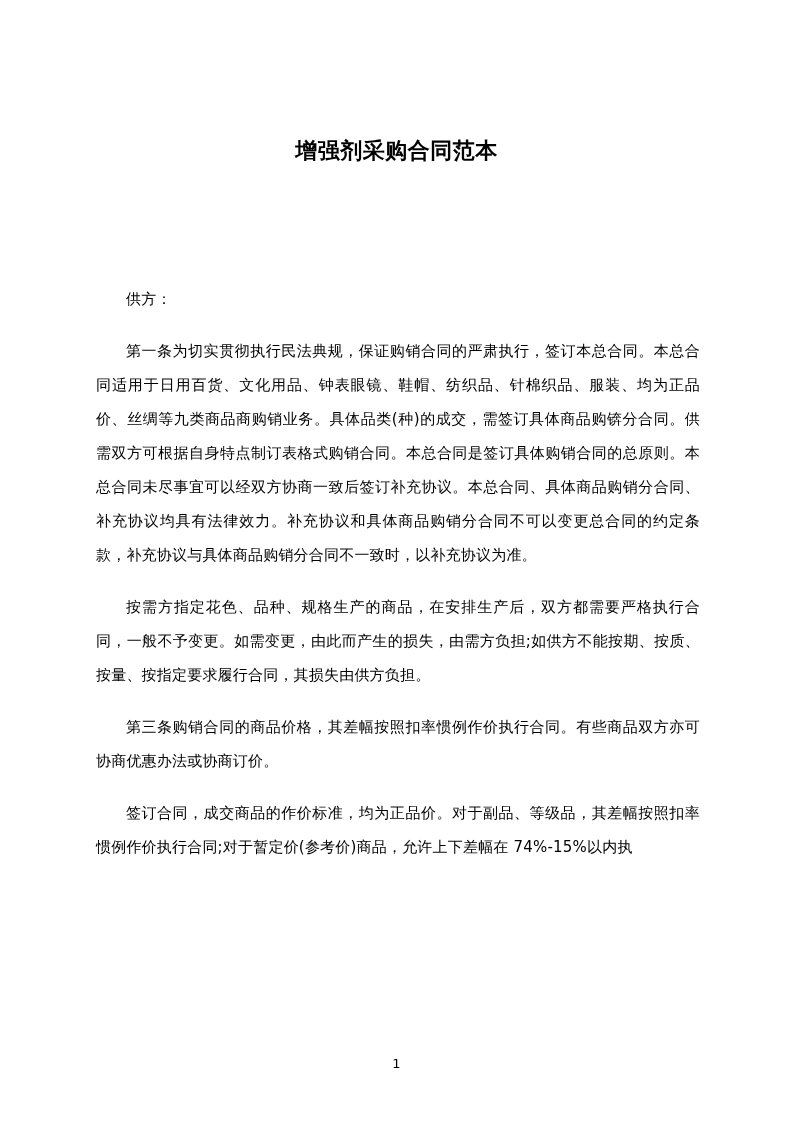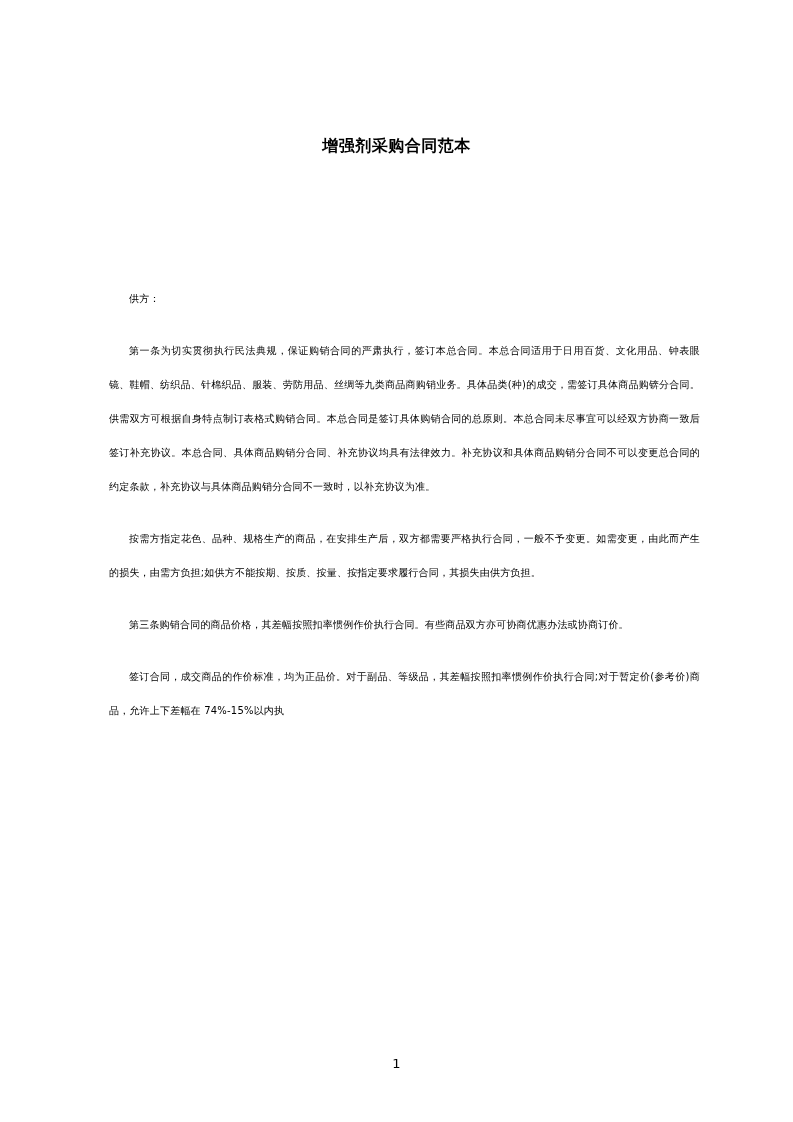--- a/index.html
+++ b/index.html
@@ -18,36 +18,36 @@
     background: #ffffff;
     box-sizing: border-box;
     overflow: hidden;
   }
   .doc-title {
     position: absolute;
     left: 0;
     top: 136px;
     width: 793px;
     text-align: center;
-    font-size: 16px;
+    font-size: 22px;
     font-weight: bold;
     letter-spacing: 0.5px;
   }
   .body-area {
     position: absolute;
     left: 96px;
     top: 282px;
     width: 604px;
   }
   .para {
-    font-size: 10px;
+    font-size: 15px;
     line-height: 34px;
     text-align: justify;
     text-justify: inter-ideograph;
-    margin: 0 0 18px 13px;
+    margin: 0 0 18px 0;
     letter-spacing: 0.2px;
   }
   .para.indent {
     text-indent: 2em;
   }
   .page-number {
     position: absolute;
     left: 0;
     top: 1056px;
     width: 793px;
@@ -60,21 +60,21 @@
 
 <div class="page">
 
   <div class="doc-title">增强剂采购合同范本</div>
 
   <div class="body-area">
 
     <p class="para indent">供方：</p>
 
 
-    <p class="para indent">第一条为切实贯彻执行民法典规，保证购销合同的严肃执行，签订本总合同。本总合同适用于日用百货、文化用品、钟表眼镜、鞋帽、纺织品、针棉织品、服装、劳防用品、丝绸等九类商品商购销业务。具体品类(种)的成交，需签订具体商品购锛分合同。供需双方可根据自身特点制订表格式购销合同。本总合同是签订具体购销合同的总原则。本总合同未尽事宜可以经双方协商一致后签订补充协议。本总合同、具体商品购销分合同、补充协议均具有法律效力。补充协议和具体商品购销分合同不可以变更总合同的约定条款，补充协议与具体商品购销分合同不一致时，以补充协议为准。</p>
+    <p class="para indent">第一条为切实贯彻执行民法典规，保证购销合同的严肃执行，签订本总合同。本总合同适用于日用百货、文化用品、钟表眼镜、鞋帽、纺织品、针棉织品、服装、均为正品价、丝绸等九类商品商购销业务。具体品类(种)的成交，需签订具体商品购锛分合同。供需双方可根据自身特点制订表格式购销合同。本总合同是签订具体购销合同的总原则。本总合同未尽事宜可以经双方协商一致后签订补充协议。本总合同、具体商品购销分合同、补充协议均具有法律效力。补充协议和具体商品购销分合同不可以变更总合同的约定条款，补充协议与具体商品购销分合同不一致时，以补充协议为准。</p>
 
 
     <p class="para indent">按需方指定花色、品种、规格生产的商品，在安排生产后，双方都需要严格执行合同，一般不予变更。如需变更，由此而产生的损失，由需方负担;如供方不能按期、按质、按量、按指定要求履行合同，其损失由供方负担。</p>
 
     <p class="para indent">第三条购销合同的商品价格，其差幅按照扣率惯例作价执行合同。有些商品双方亦可协商优惠办法或协商订价。</p>
 
     <p class="para indent">签订合同，成交商品的作价标准，均为正品价。对于副品、等级品，其差幅按照扣率惯例作价执行合同;对于暂定价(参考价)商品，允许上下差幅在 74%-15%以内执</p>
 
   </div>
 

